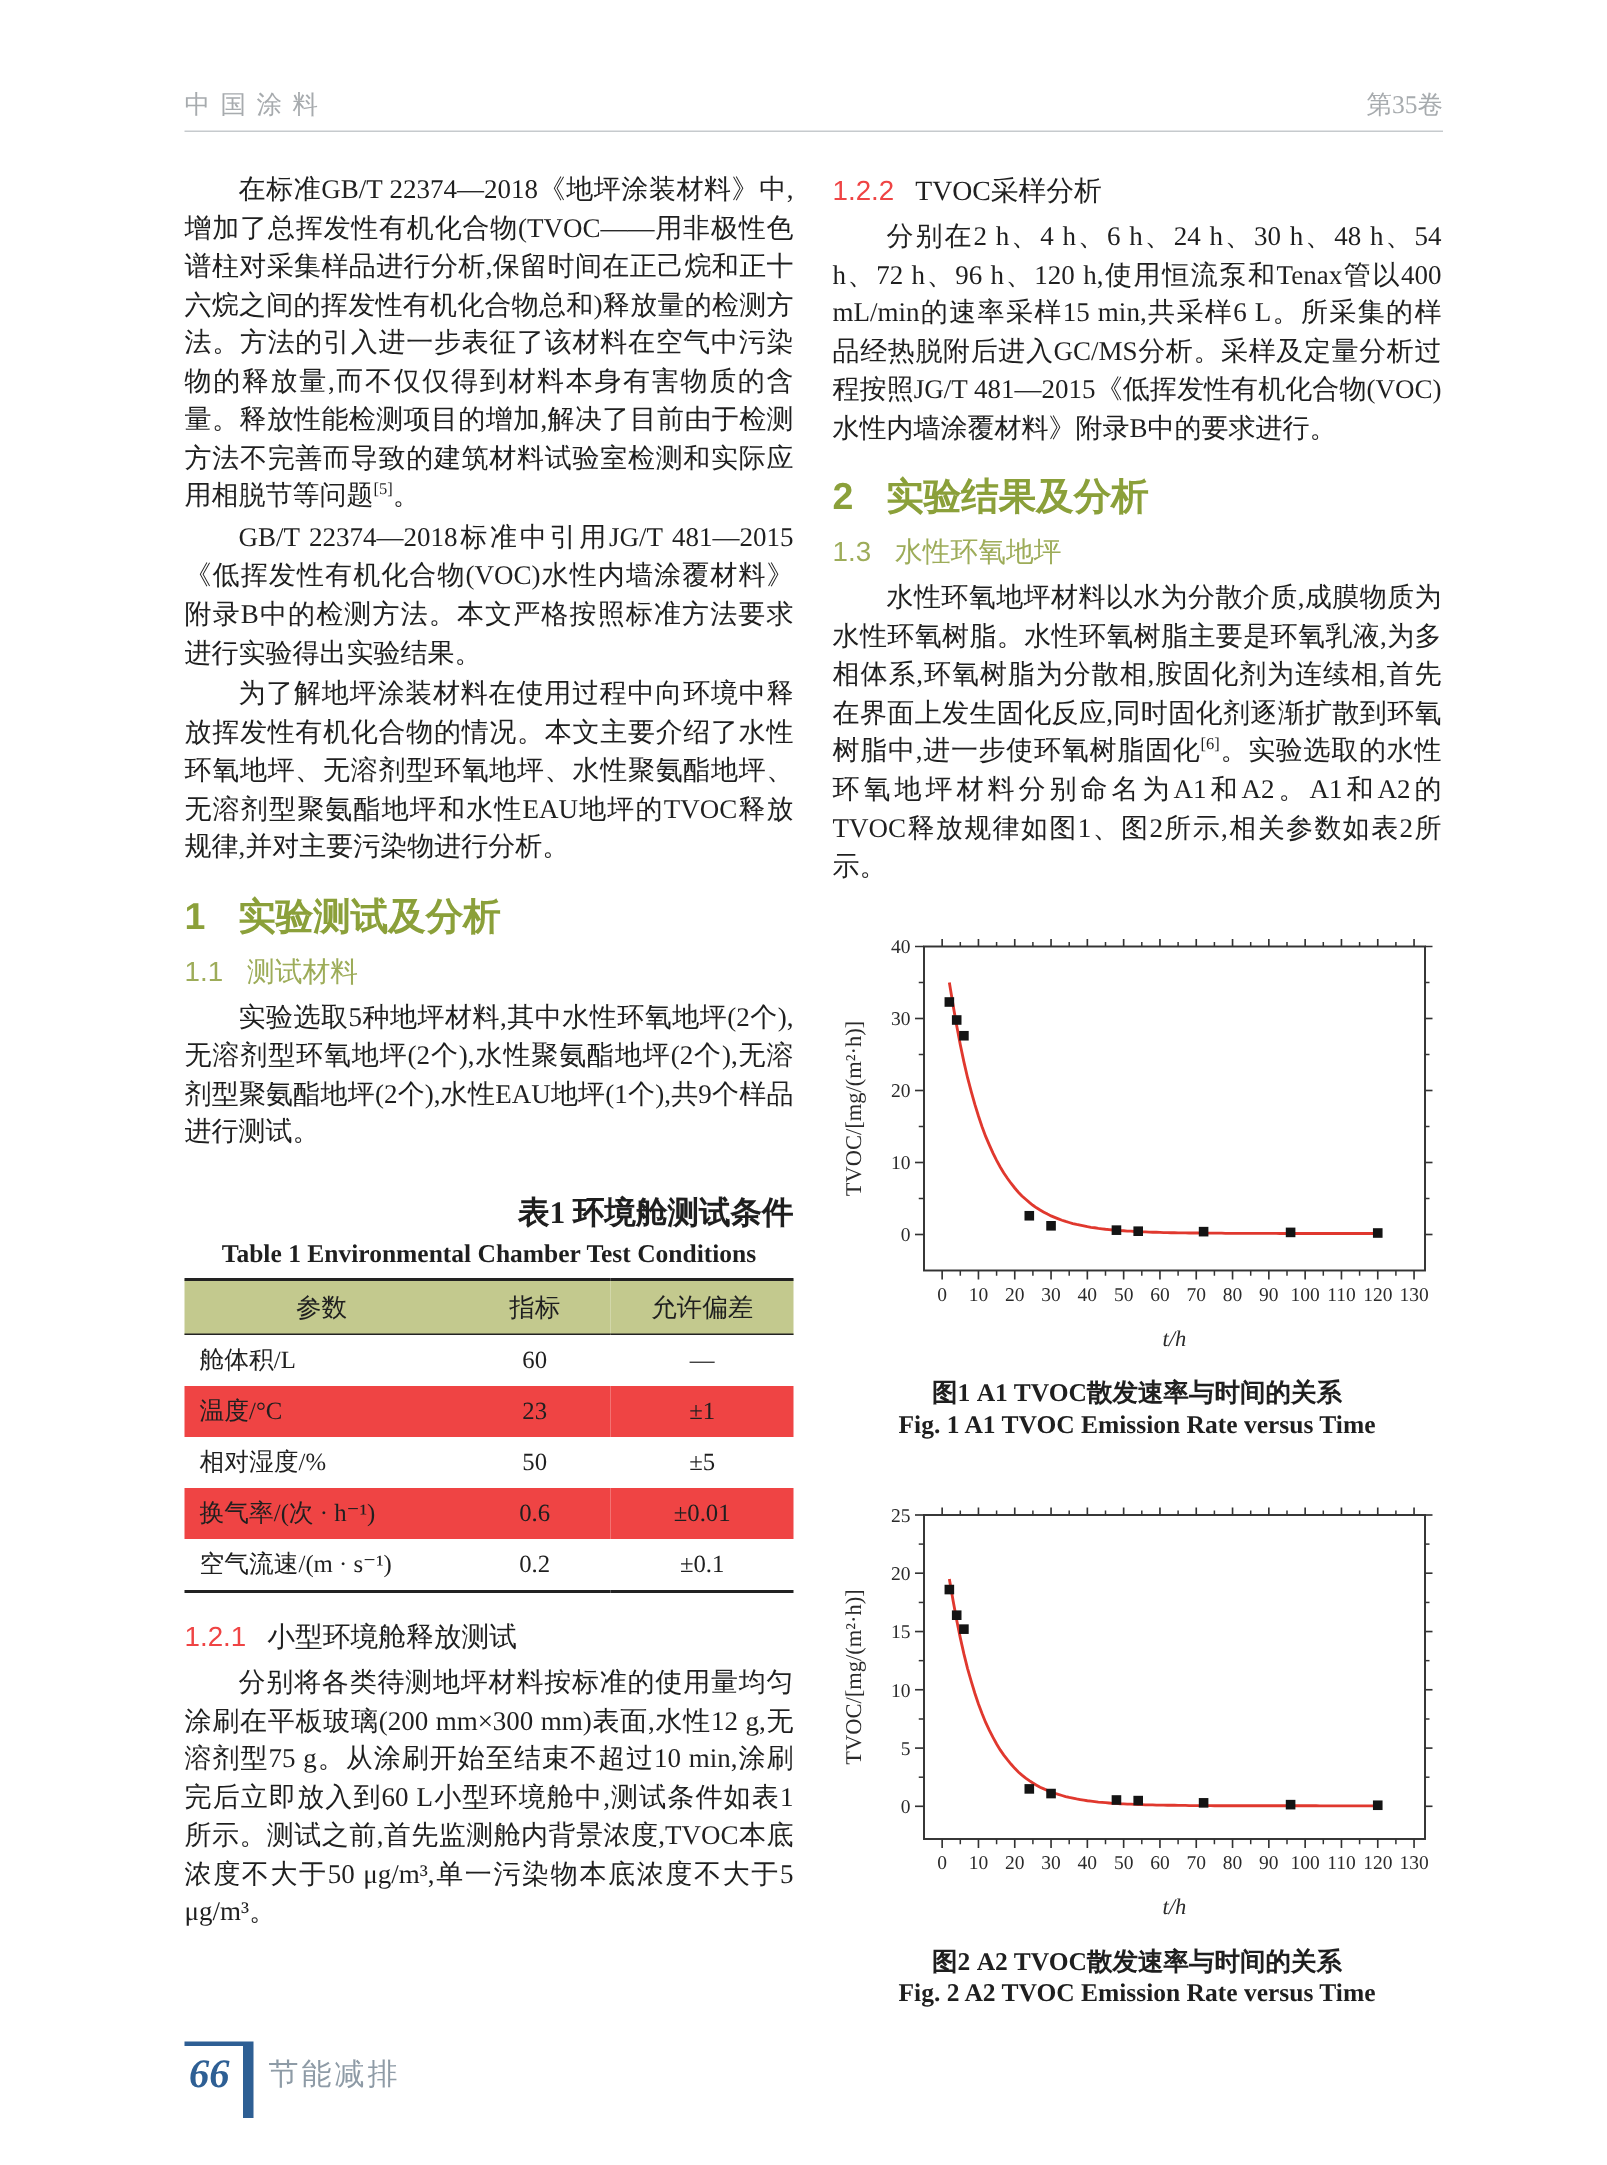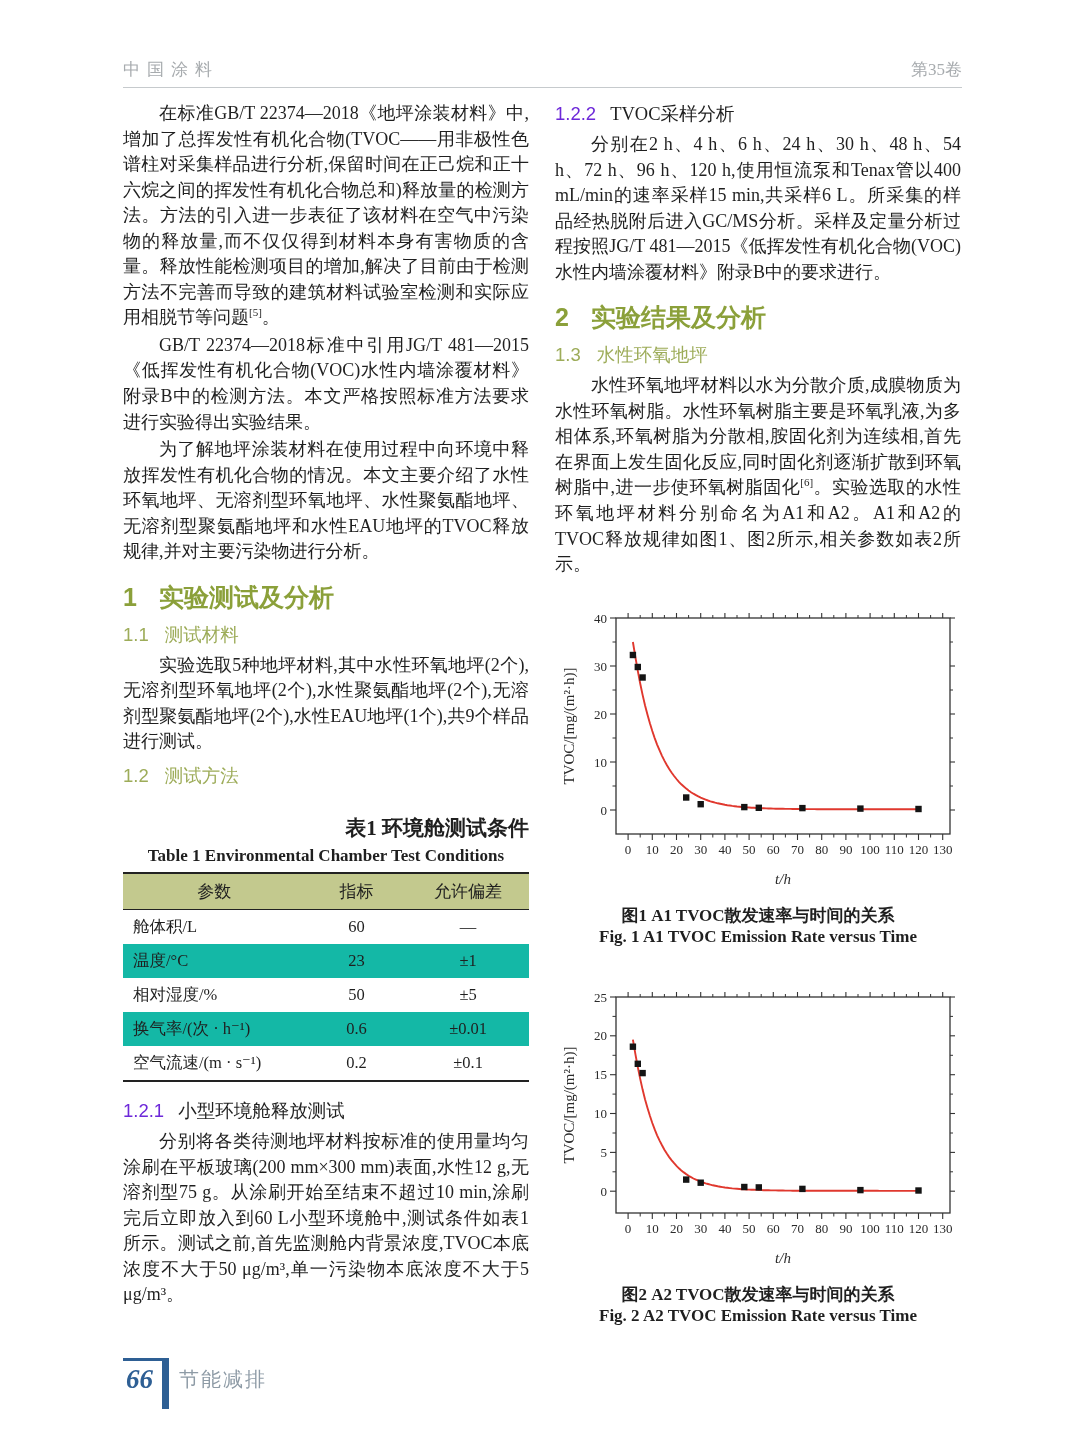--- a/index.html
+++ b/index.html
@@ -7,21 +7,21 @@
   .page {
     width:1071px; min-height:1443px; margin:0 auto; background:#ffffff;
     padding:58px 109px 34px 123px;
     display:flex; flex-direction:column;
     font-family:"Liberation Serif","DejaVu Serif",serif;
     color:#1f1f1f;
   }
   
   .page-header {
     display:flex; justify-content:space-between; align-items:flex-end;
-    border-bottom:1px solid #c6cacd; padding-bottom:6px; margin-bottom:13px;
+    border-bottom:1px solid #c6cacd; padding-bottom:6px; margin-bottom:26px;
     color:#a7abae; font-size:17px;
   }
   .journal-name { letter-spacing:7px; }
   
   .columns { display:flex; gap:26px; }
   .col { width:406px; flex:0 0 406px; }
   .para {
     font-size:18px; line-height:1.42; text-align:justify; text-indent:2em;
     margin-bottom:2px;
   }
@@ -34,36 +34,36 @@
   h2.sec .num { margin-right:22px; }
   h3.subsec {
     font-family:"Liberation Sans","DejaVu Sans",sans-serif;
     color:#9dac59; font-size:18.5px; font-weight:normal;
     margin:8px 0 6px 0;
   }
   h3.subsec .num { margin-right:16px; }
   h4.subsubsec { font-size:18.5px; font-weight:normal; margin:8px 0 6px 0; }
   h4.subsubsec .num {
     font-family:"Liberation Sans","DejaVu Sans",sans-serif;
-    color:#6d28d9; margin-right:14px;
+    color:#ef4444; margin-right:14px;
   }
   h4.subsubsec .ttl { color:#1f1f1f; }
   
   .table-block { margin:26px 0 16px 0; }
   .tbl-title-zh { text-align:right; font-weight:bold; font-size:21px; margin-bottom:4px; }
   .tbl-title-en { text-align:center; font-weight:bold; font-size:17px; margin-bottom:6px; }
   table.cond { width:100%; border-collapse:collapse; font-size:16.5px;
     border-top:2.5px solid #222; border-bottom:2.5px solid #222; }
   table.cond th {
     background:#c3c98e; font-weight:normal; padding:6px 4px; text-align:center;
     border-bottom:1.5px solid #222; font-size:17px;
   }
   table.cond td { padding:6px 4px; text-align:center; }
   table.cond td:first-child { text-align:left; padding-left:10px; }
-  table.cond tr.alt { background:#14b8a6; }
+  table.cond tr.alt { background:#ef4444; }
   table.cond col.c1 { width:45%; } table.cond col.c2 { width:25%; } table.cond col.c3 { width:30%; }
   
   .figure { margin:30px 0 2px 0; }
   .figure svg { display:block; margin:0 auto; }
   .fig-caption-zh { text-align:center; font-weight:bold; font-size:17px; margin-top:4px; }
   .fig-caption-en { text-align:center; font-weight:bold; font-size:17px; }
   .figure2 { margin-top:40px; }
   
   .page-footer { margin-top:auto; padding-top:20px; }
   .footer-badge { display:flex; align-items:flex-start; }
@@ -95,21 +95,20 @@
     <div class="col">
       <p class="para"><span>在标准GB/T 22374—2018《地坪涂装材料》中,增加了总挥发性有机化合物(TVOC——用非极性色谱柱对采集样品进行分析,保留时间在正己烷和正十六烷之间的挥发性有机化合物总和)释放量的检测方法。方法的引入进一步表征了该材料在空气中污染物的释放量,而不仅仅得到材料本身有害物质的含量。释放性能检测项目的增加,解决了目前由于检测方法不完善而导致的建筑材料试验室检测和实际应用相脱节等问题</span><sup>[5]</sup><span>。</span></p>
       <p class="para">GB/T 22374—2018标准中引用JG/T 481—2015《低挥发性有机化合物(VOC)水性内墙涂覆材料》附录B中的检测方法。本文严格按照标准方法要求进行实验得出实验结果。</p>
       <p class="para">为了解地坪涂装材料在使用过程中向环境中释放挥发性有机化合物的情况。本文主要介绍了水性环氧地坪、无溶剂型环氧地坪、水性聚氨酯地坪、无溶剂型聚氨酯地坪和水性EAU地坪的TVOC释放规律,并对主要污染物进行分析。</p>
 
       <h2 class="sec"><span class="num">1</span><span class="ttl">实验测试及分析</span></h2>
 
       <h3 class="subsec"><span class="num">1.1</span><span class="ttl">测试材料</span></h3>
       <p class="para">实验选取5种地坪材料,其中水性环氧地坪(2个),无溶剂型环氧地坪(2个),水性聚氨酯地坪(2个),无溶剂型聚氨酯地坪(2个),水性EAU地坪(1个),共9个样品进行测试。</p>
 
-      <h3 class="subsec"><span class="num">1.2</span><span class="ttl">测试方法</span></h3>
 
       <div class="table-block">
         <div class="tbl-title-zh">表1  环境舱测试条件</div>
         <div class="tbl-title-en">Table 1  Environmental Chamber Test Conditions</div>
         <table class="cond">
           <colgroup>
               <col class="c1">
               <col class="c2">
               <col class="c3">
             </colgroup>

